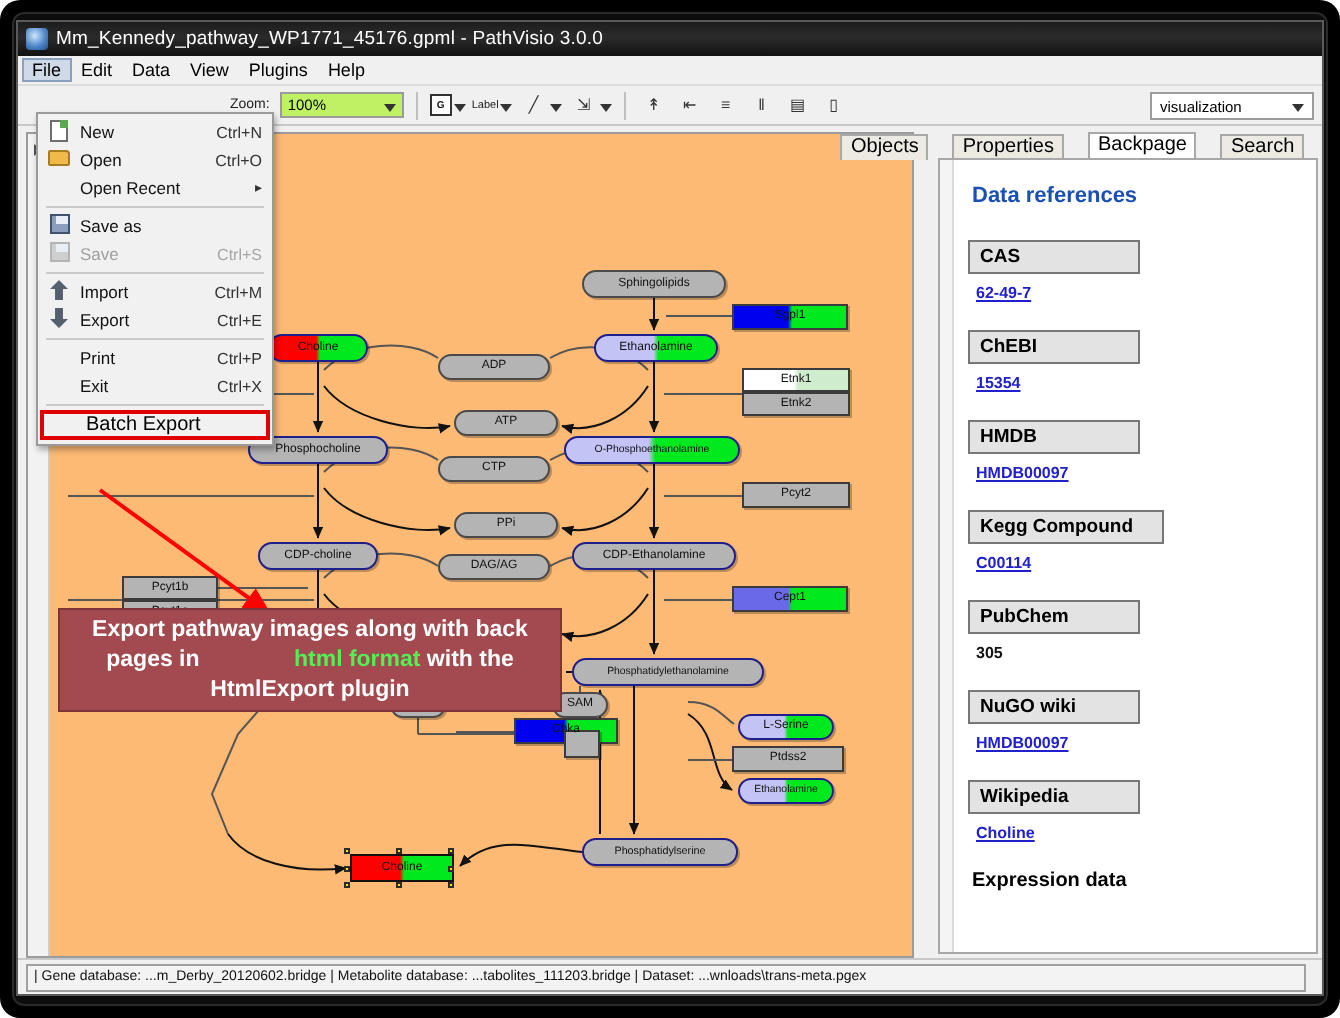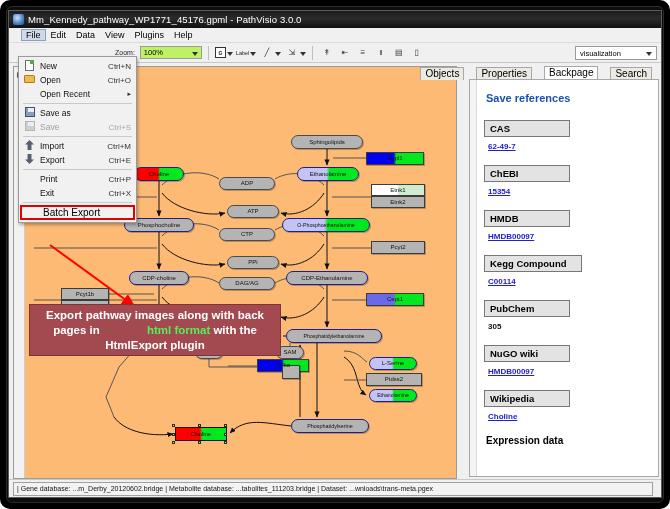--- a/index.html
+++ b/index.html
@@ -50,21 +50,21 @@
   #title-text {
     font-size:9.5px; letter-spacing:0.1px; white-space:nowrap;
     font-family:"Liberation Sans", sans-serif;
   }
 
   
   #menubar {
     height:15px; background:#f0f0f0;
     border-bottom:1px solid #dcdcdc;
     display:flex; align-items:center;
-    padding-left:12px;
+    padding-left:2px;
     font-size:9px;
   }
   .menu-item { padding:1px 5px; color:#000; white-space:nowrap; }
   .menu-item.active { background:#cfd9e8; border:1px solid #8aa0c0; padding:0 4px; }
 
   
   #toolbar {
     height:20px; background:#f0f0f0;
     display:flex; align-items:center;
     border-bottom:1px solid #c8c8c8;
@@ -563,21 +563,21 @@
         <div class="tab">Objects</div>
         <div class="tab">Properties</div>
         <div class="tab selected">Backpage</div>
         <div class="tab">Search</div>
         <div class="tab">Legend</div>
       </div>
 
       <div id="panel-box">
         <div id="panel-scroll"></div>
         <div id="panel-content">
-          <div class="xref-title">Save references</div>
+          <div class="xref-title">Data references</div>
 
           <div class="xref-head">CAS</div>
           <a class="xref-link" href="#">62-49-7</a>
 
           <div class="xref-head">ChEBI</div>
           <a class="xref-link" href="#">15354</a>
 
           <div class="xref-head">HMDB</div>
           <a class="xref-link" href="#">HMDB00097</a>
 

